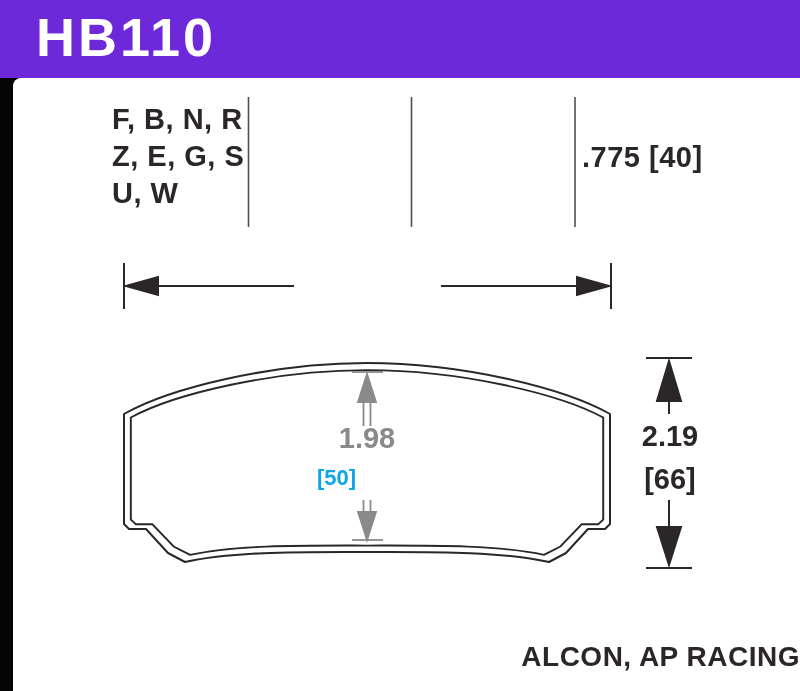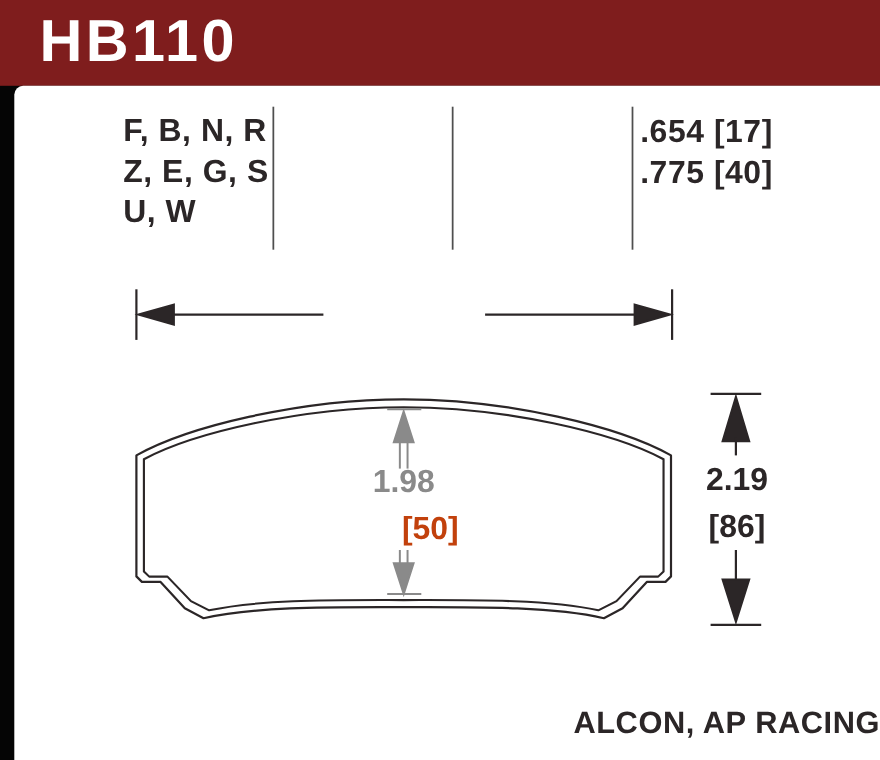--- a/index.html
+++ b/index.html
@@ -1,37 +1,37 @@
 <!DOCTYPE html>
 <html><head>
 <meta charset="utf-8">
 <style>
   html,body{margin:0;padding:0;background:#ffffff;}
   .frame{
     position:relative;width:800px;height:691px;background:#050505;
     overflow:hidden;font-family:"Liberation Sans",sans-serif;
   }
-  .header{position:absolute;left:0;top:0;width:800px;height:78px;background:#7f1d1d;}
+  .header{position:absolute;left:0;top:0;width:800px;height:78px;background:#6d28d9;}
   .part-number{
     position:absolute;left:36px;top:6px;color:#ffffff;font-size:54px;font-weight:bold;
     letter-spacing:3px;
   }
   .panel{
     position:absolute;left:13px;top:78px;width:787px;height:613px;background:#ffffff;
     border-top-left-radius:8px;
   }
   .diagram-svg{position:absolute;left:0;top:0;width:800px;height:691px;}
   .txt{position:absolute;color:#2b2627;font-weight:bold;line-height:1.15;}
   .compound-row{left:112px;width:200px;font-size:29px;letter-spacing:0.5px;}
   .thickness-row{left:582px;width:200px;font-size:29px;letter-spacing:0.5px;}
   .dim-width{left:268px;top:268px;width:200px;text-align:center;font-size:30px;}
   .dim-h1{left:620px;top:420px;width:100px;text-align:center;font-size:29px;}
   .dim-h2{left:620px;top:463px;width:100px;text-align:center;font-size:29px;}
   .dim-i1{left:317px;top:422px;width:100px;text-align:center;font-size:29px;color:#8a8a8a;}
-  .dim-i2{left:317px;top:465px;width:100px;text-align:right;font-size:29px;color:#c2410c;}
+  .dim-i2{left:317px;top:465px;width:100px;text-align:left;font-size:22px;color:#0ea5e9;}
   .footer-apps{left:13px;top:641px;width:787px;text-align:right;font-size:28px;letter-spacing:0.5px;}
 </style>
 </head>
 <body>
 
 <div class="frame">
 
   <div class="header">
     <div class="part-number">HB110</div>
   </div>
@@ -84,22 +84,21 @@
       <line x1="669" y1="398" x2="669" y2="414"></line>
       <line x1="669" y1="500" x2="669" y2="530"></line>
       <polygon points="669,565 657,527 681,527"></polygon>
     </g>
   </svg>
 
   <div class="txt compound-row" style="top:103px">F, B, N, R</div>
   <div class="txt compound-row" style="top:177px">U, W</div>
   <div class="txt compound-row" style="top:140px">Z, E, G, S</div>
 
-  <div class="txt thickness-row" style="top:104px">.654 [17]</div>
   <div class="txt thickness-row" style="top:141px">.775 [40]</div>
 
   <div class="txt dim-h1">2.19</div>
-  <div class="txt dim-h2">[86]</div>
+  <div class="txt dim-h2">[66]</div>
   <div class="txt dim-i1">1.98</div>
   <div class="txt dim-i2">[50]</div>
 
   <div class="txt footer-apps">ALCON, AP RACING</div>
 </div>
 
 </body></html>

